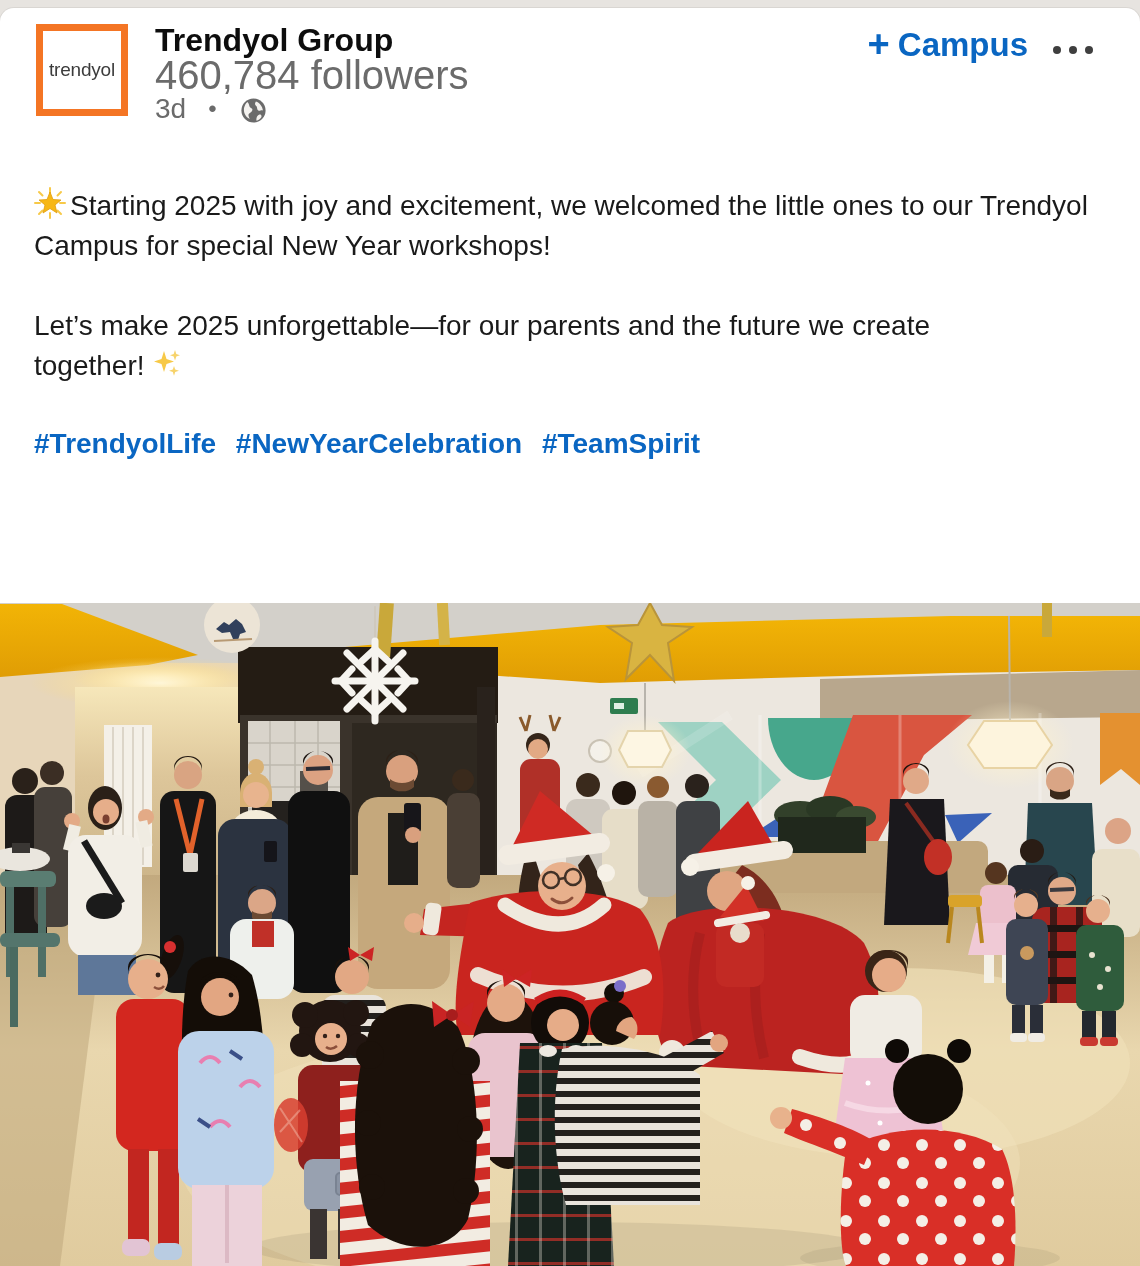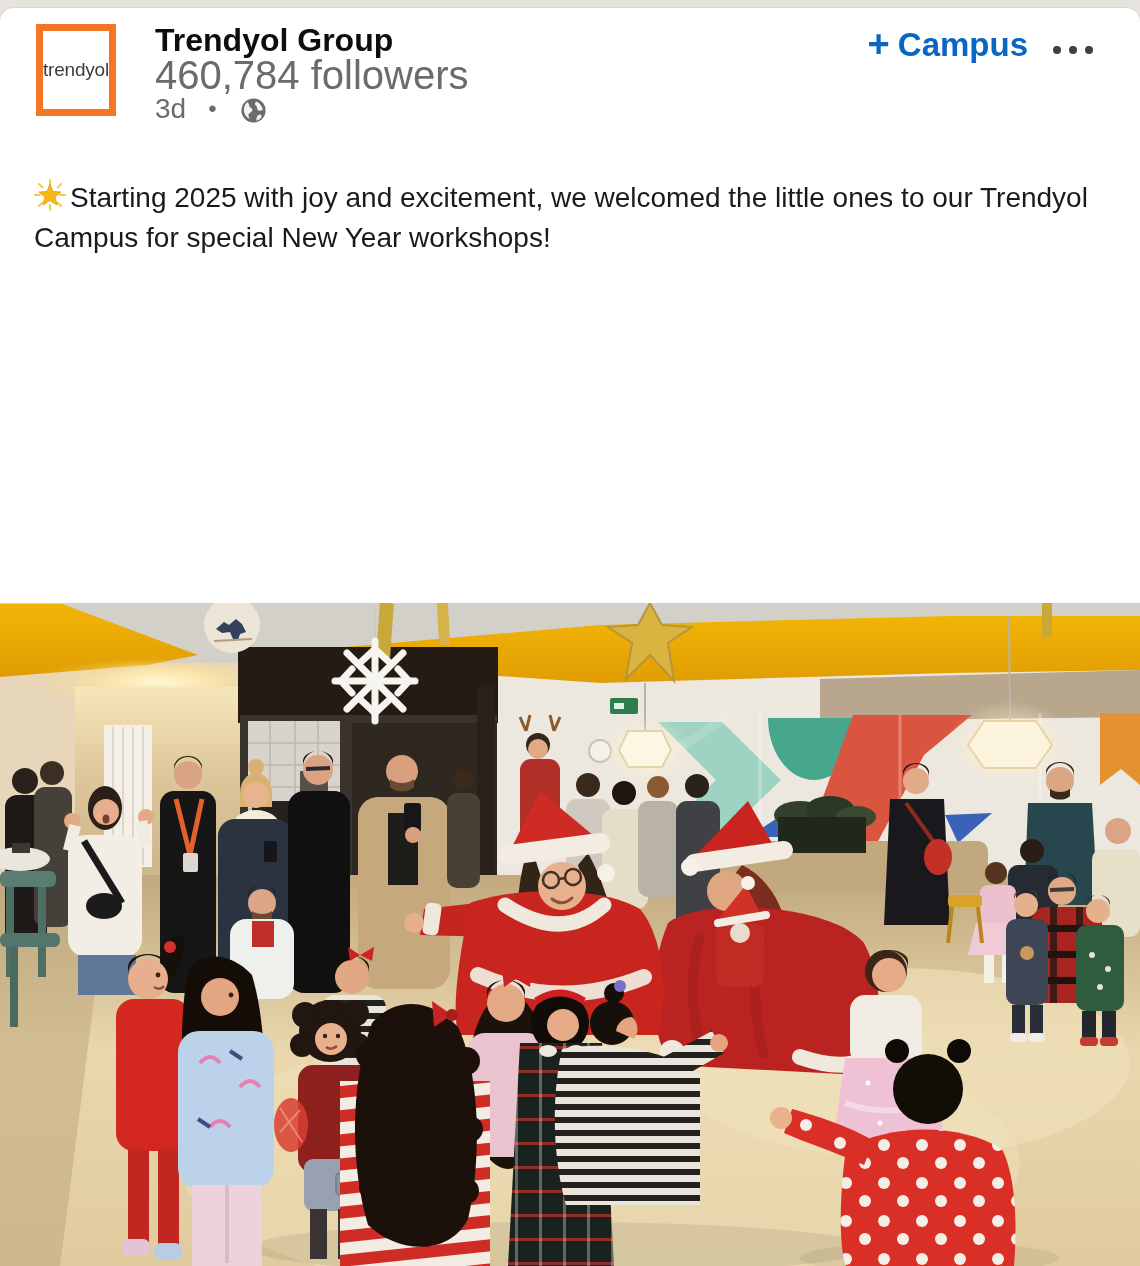--- a/index.html
+++ b/index.html
@@ -10,21 +10,21 @@
     -webkit-font-smoothing:antialiased;
   }
   .card{
     position:absolute;top:8px;left:0;width:1140px;height:1258px;
     background:#ffffff;border-radius:14px 14px 0 0;
     box-shadow:0 0 0 1px rgba(0,0,0,0.06);
   }
   
   .post-header{position:relative;height:112px;padding:16px 28px 0 36px;}
   .logo-box{
-    position:absolute;left:36px;top:16px;width:80px;height:92px;
+    position:absolute;left:36px;top:16px;width:92px;height:92px;
     border:7px solid #f47524;background:#fff;box-sizing:border-box;
     display:flex;align-items:center;justify-content:center;
   }
   .logo-text{font-size:19px;color:#3c3c3c;letter-spacing:-0.2px;}
   .head-info{position:absolute;left:155px;top:14px;}
   .company-name{font-size:32px;font-weight:700;color:#0d0d0d;line-height:36px;}
   .followers{font-size:40px;color:#6b6b6b;line-height:32px;margin-top:1px;}
   .meta-line{font-size:28px;color:#6b6b6b;line-height:32px;display:flex;align-items:center;gap:22px;margin-top:2px;}
   .meta-dot{font-size:24px;line-height:30px;}
   .globe{width:29px;height:29px;display:inline-block;margin-top:2px;}
@@ -34,21 +34,21 @@
     display:flex;align-items:center;gap:8px;padding:0;
   }
   .follow-plus{font-size:38px;font-weight:600;line-height:33px;position:relative;top:-1px;}
   .more-btn{
     position:absolute;right:34px;top:22px;width:66px;height:40px;border:none;background:none;cursor:pointer;
     display:flex;align-items:center;justify-content:center;gap:8px;padding:0;
   }
   .more-btn i{width:8px;height:8px;border-radius:50%;background:#3f3f3f;display:block;}
   
   .post-body{padding:34px 34px 0 34px;font-size:28px;line-height:40px;color:#1a1a1a;}
-  .post-body p{margin:8px 0 40px 0;}
+  .post-body p{margin:16px 0 40px 0;}
   .post-body p.short{max-width:980px;}
   .emoji-svg{display:inline-block;width:32px;height:32px;vertical-align:-4px;margin-right:4px;}
   .emoji-svg.tail{margin-left:6px;margin-right:0;}
   .hashtags{margin:0 34px;font-size:28px;line-height:36px;font-weight:700;color:#0a66c2;}
   .hashtags a{color:#0a66c2;text-decoration:none;margin-right:12px;cursor:pointer;}
   
   .photo{
     position:absolute;left:0;top:595px;width:1140px;height:663px;overflow:hidden;background:#d8c5a0;cursor:pointer;
   }
   .photo svg{display:block;}
@@ -96,22 +96,32 @@
               <line x1="26" y1="16" x2="31" y2="16"></line>
               <line x1="5" y1="5" x2="8.5" y2="8.5"></line>
               <line x1="23.5" y1="23.5" x2="27" y2="27"></line>
               <line x1="27" y1="5" x2="23.5" y2="8.5"></line>
               <line x1="8.5" y1="23.5" x2="5" y2="27"></line>
             </g>
             <path d="M16 5 L19 12.5 L27 13 L21 18 L23 26 L16 21.5 L9 26 L11 18 L5 13 L13 12.5 Z" fill="#f7b715" stroke="#e09c0c" stroke-width="0.8"></path>
           </svg></span><span>Starting 2025 with joy and excitement, we welcomed the little ones to our Trendyol Campus for special New Year workshops!</span></p>
 
 
+    <p class="short"><span>Let’s make 2025 unforgettable—for our parents and the future we create together!</span><span class="emoji-svg tail" aria-label="✨"><svg viewBox="0 0 32 32" width="32" height="32">
+            <path d="M13 4 L15.5 12 L23 14.5 L15.5 17 L13 25 L10.5 17 L3 14.5 L10.5 12 Z" fill="#f7c948"></path>
+            <path d="M24 3 L25.3 7 L29 8.2 L25.3 9.4 L24 13.5 L22.7 9.4 L19 8.2 L22.7 7 Z" fill="#f7d36b"></path>
+            <path d="M23 19 L24.2 22.6 L28 23.8 L24.2 25 L23 28.8 L21.8 25 L18 23.8 L21.8 22.6 Z" fill="#f7d36b"></path>
+          </svg></span></p>
   </div>
 
+  <div class="hashtags">
+    <a>#TrendyolLife</a>
+    <a>#NewYearCelebration</a>
+    <a>#TeamSpirit</a>
+  </div>
 
   <div class="photo" aria-label="Children hugging two women in Santa costumes at a festive Trendyol Campus office party; yellow ceiling band, colorful geometric wall mural, white snowflake and gold star decorations, crowd of parents watching on a beige floor">
   <svg viewBox="0 0 1140 663" width="1140" height="663" preserveAspectRatio="none">
     <defs>
       <linearGradient id="gFloor" x1="0" y1="0" x2="0" y2="1">
         <stop offset="0" stop-color="#c2a97e"></stop>
             <stop offset="0.45" stop-color="#e9d7ae"></stop>
             <stop offset="1" stop-color="#e0cb9e"></stop>
       </linearGradient>
       <linearGradient id="gYellow" x1="0" y1="0" x2="0" y2="1">

